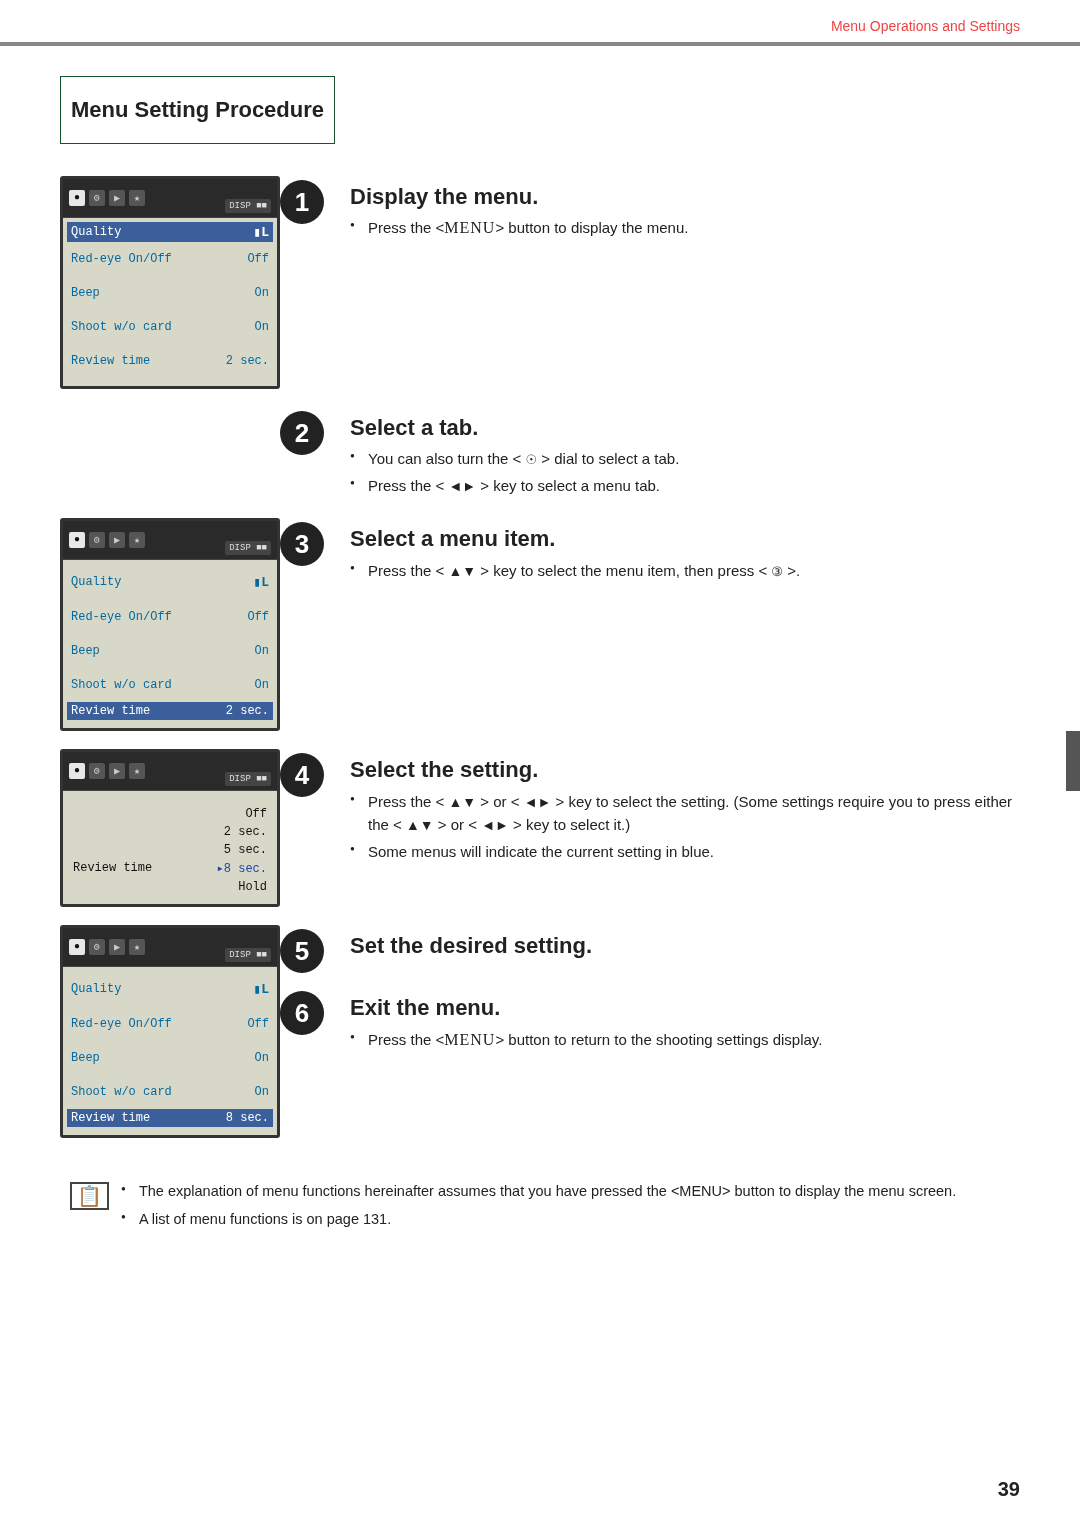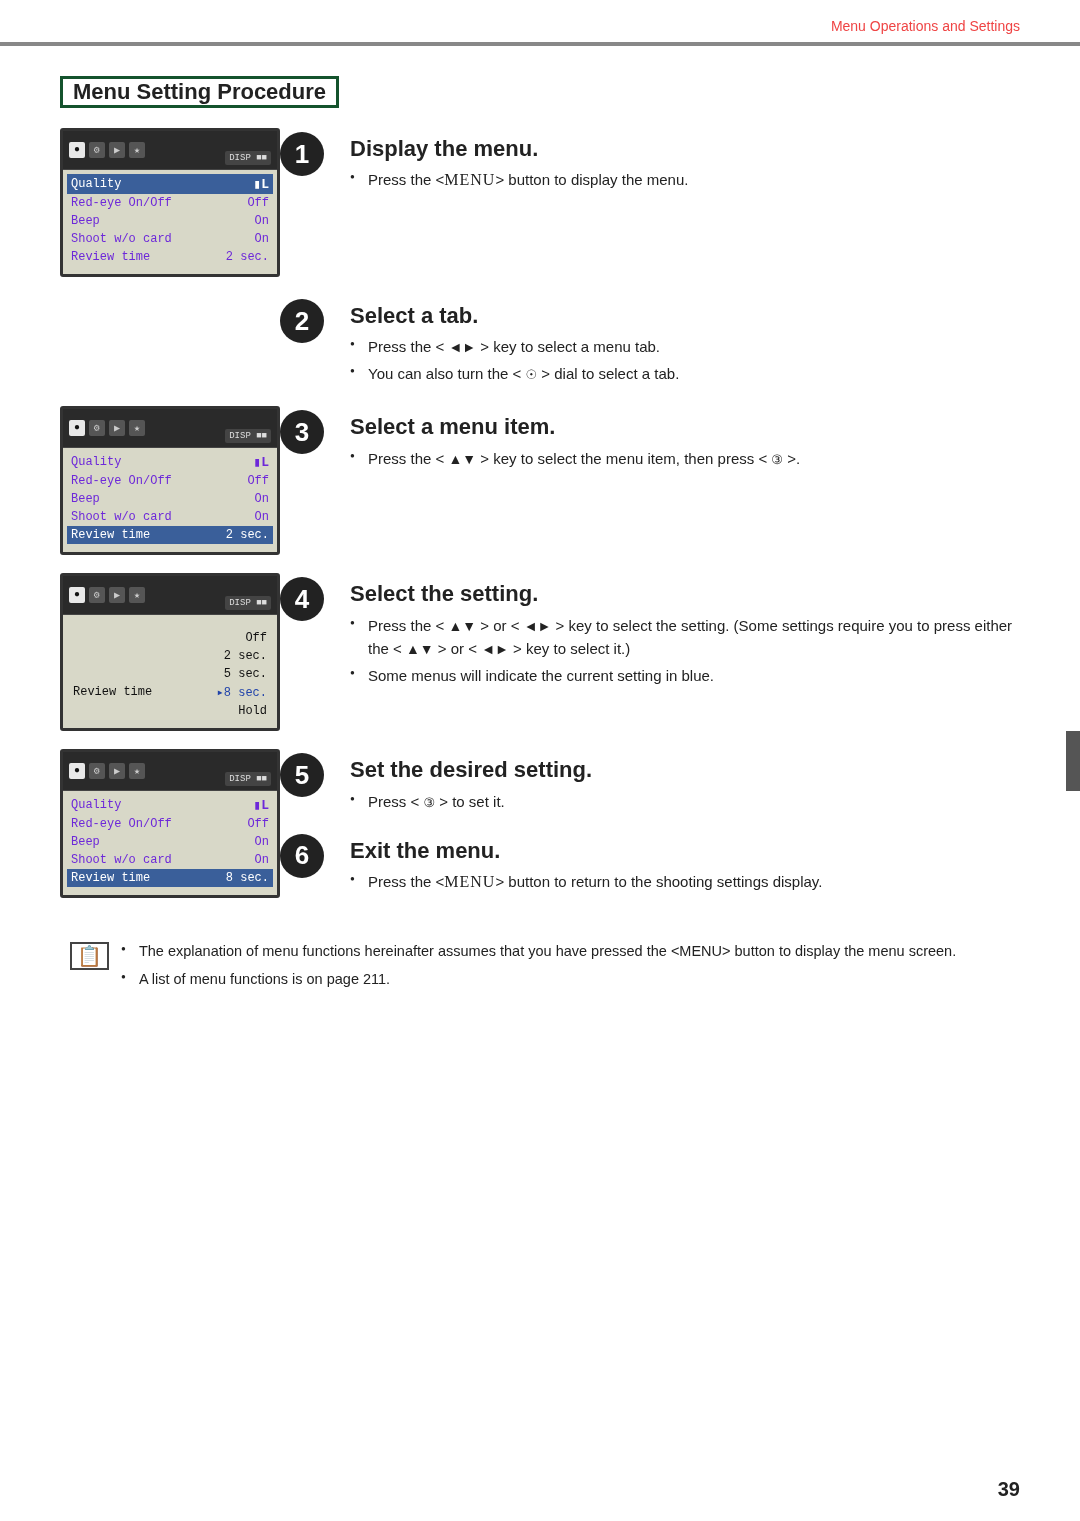--- a/index.html
+++ b/index.html
@@ -21,24 +21,24 @@
       border-bottom: 2px solid #888;
     }
 
     .page-content {
       padding: 30px 60px 40px 60px;
     }
 
     .section-title {
       font-size: 22px;
       font-weight: bold;
-      border: 3px solid #14532d;
+      border: 1px solid #14532d;
       display: inline-block;
-      padding: 0 10px;
-      margin-bottom: 20px;
+      padding: 20px 10px;
+      margin-bottom: 32px;
       background: #fff;
     }
 
     .steps-container {
       display: flex;
       flex-direction: column;
       gap: 0px;
     }
 
     .step-row {
@@ -100,23 +100,23 @@
 
     .screen-body {
       background: #d8d8c8;
       padding: 4px 6px 8px 6px;
     }
 
     .screen-row {
       display: flex;
       justify-content: space-between;
       align-items: center;
-      padding: 2px 2px;
+      padding: 10px 2px;
       font-size: 12px;
-      color: #6d28d9;
+      color: #0369a1;
       font-family: 'Courier New', monospace;
     }
 
     .screen-row.highlighted {
       background: #3a5f9a;
       color: #fff;
       padding: 2px 4px;
       margin: 0 -2px;
     }
 
@@ -368,22 +368,22 @@
     </div>
 
     <div class="step-row">
       <div class="no-screen-spacer"></div>
       <div class="step-number-area">
         <div class="step-number">2</div>
       </div>
       <div class="step-content">
         <div class="step-title">Select a tab.</div>
         <ul class="step-bullets">
+          <li>You can also turn the &lt; <span class="dial-symbol">☉</span> &gt; dial to select a tab.</li>
           <li>Press the &lt; <span class="key-symbol">◄►</span> &gt; key to select a menu tab.</li>
-          <li>You can also turn the &lt; <span class="dial-symbol">☉</span> &gt; dial to select a tab.</li>
         </ul>
       </div>
     </div>
 
     <div class="step-row">
 
       <div class="screen-mockup">
         <div class="screen-top-bar">
           <div class="screen-tabs">
             <div class="screen-tab active">●</div>
@@ -502,23 +502,20 @@
       </div>
 
       <div class="steps-56">
 
         <div class="step-row" style="margin-bottom:0;">
           <div class="step-number-area">
             <div class="step-number">5</div>
           </div>
           <div class="step-content">
             <div class="step-title">Set the desired setting.</div>
-            <ul class="step-bullets">
-              <li>Press &lt; <span style="font-family:serif;font-size:13px;">③</span> &gt; to set it.</li>
-            </ul>
           </div>
         </div>
 
         <div class="step-row" style="margin-bottom:0;">
           <div class="step-number-area">
             <div class="step-number">6</div>
           </div>
           <div class="step-content">
             <div class="step-title">Exit the menu.</div>
             <ul class="step-bullets">
@@ -533,21 +530,21 @@
 
   
   <div class="note-box">
     <div class="note-icon">
       
       <span style="font-size:20px;border:2px solid #444;padding:2px 5px;display:inline-block;line-height:1;">📋</span>
     </div>
     <div class="note-content">
       <ul>
         <li>The explanation of menu functions hereinafter assumes that you have pressed the &lt;MENU&gt; button to display the menu screen.</li>
-        <li>A list of menu functions is on page 211.</li>
+        <li>A list of menu functions is on page 131.</li>
       </ul>
     </div>
   </div>
 
 </div>
 
 <div class="right-tab"></div>
 
 <div class="page-number">
   <span>39</span>

